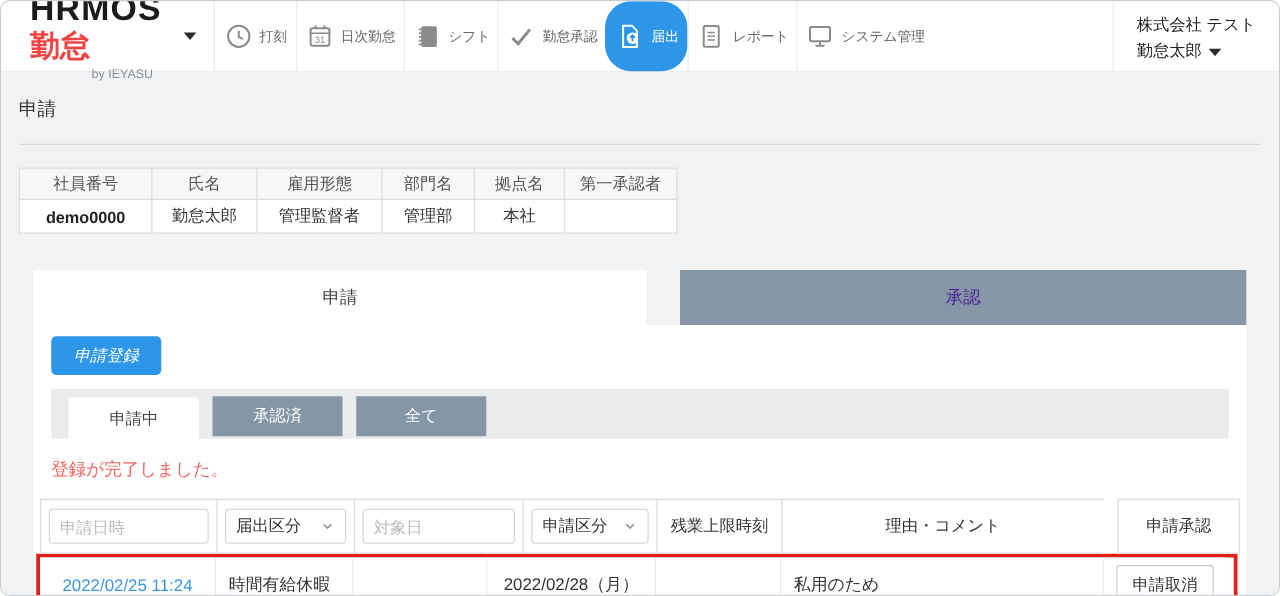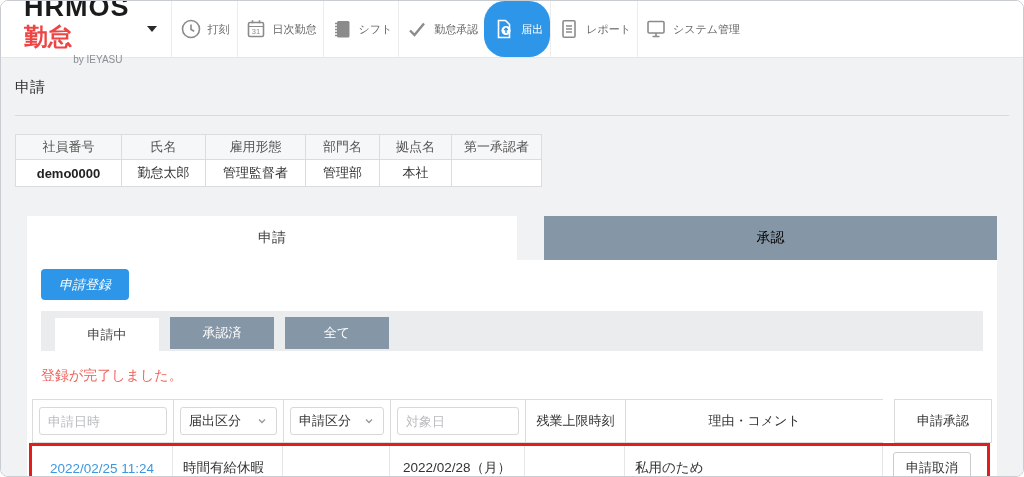--- a/index.html
+++ b/index.html
@@ -32,21 +32,21 @@
 
   .emp-table{border-collapse:collapse; background:#fff; font-size:13px;}
   .emp-table th{background:#f6f7f8; color:#555; font-weight:normal; border:1px solid #dcdcdc; padding:3px 8px; height:21px;}
   .emp-table td{background:#fff; color:#333; border:1px solid #dcdcdc; text-align:center; padding:4px 8px; height:23px;}
   .emp-table td.emp-id{font-weight:600; color:#222;}
 
   .tabs-row{margin:29px 12px 0; display:flex; height:44px;}
   .tab{display:flex; align-items:center; justify-content:center; font-size:14px; cursor:pointer;}
   .tab-apply{width:490px; background:#fff; color:#444;}
   .tab-gap{width:10px;}
-  .tab-approve{flex:1; background:var(--slate); color:#000000;margin-left:17px;}
+  .tab-approve{flex:1; background:var(--slate); color:#4c1d95;margin-left:17px;}
 
   .panel{background:#fff; margin:0 12px; padding:9px 14px 2px; height:231px;}
   .btn-register{display:inline-flex; align-items:center; height:31px; padding:0 18px; background:var(--accent); color:#fff; font-size:13px; border:none; border-radius:4px; cursor:pointer;font-style:italic;}
   .subtab-strip{margin-top:11px; background:#ebeced; height:40px; display:flex; align-items:flex-end; padding-left:14px; gap:11px;}
   .subtab{height:32px; width:104px; display:flex; align-items:center; justify-content:center; font-size:13px; cursor:pointer; background:var(--slate); color:#fff; margin-bottom:2px;}
   .subtab.active{background:#fff; color:#444; margin-bottom:0; height:33px;}
   .flash{color:var(--flash); font-size:14px; margin:16px 0 14px 0;}
 
   
   .rt{margin-left:-9px; width:955px; font-size:13px;}
@@ -129,20 +129,26 @@
       </div>
       <div class="nav-item">
         <svg width="24" height="24" viewBox="0 0 24 24" fill="none" stroke="#8b8b8b" stroke-width="1.6">
           <rect x="4" y="4.5" width="16" height="11.5" rx="1.2"></rect>
           <path d="M12 16v3.2M8.5 19.5h7"></path>
         </svg>
         <span>システム管理</span>
       </div>
     </div>
 
+    <div class="user">
+      <div>株式会社 テスト</div>
+      <div>
+        <span>勤怠太郎</span><span class="user-caret"></span>
+      </div>
+    </div>
   </div>
 
   <div class="content">
     <h1 class="page-title">申請</h1>
     <hr class="divider">
 
     <table class="emp-table">
       <tbody>
           <tr>
         <th style="width:106px">社員番号</th>
@@ -186,31 +192,31 @@
             <input class="rt-input" type="text" placeholder="申請日時" style="">
           </div>
           <div class="rt-cell c2">
             <div class="rt-select">
               <span>届出区分</span>
               <svg width="12" height="12" viewBox="0 0 16 16" fill="none" stroke="#999" stroke-width="1.8">
                   <path d="M4 6l4 4 4-4"></path>
                 </svg>
             </div>
           </div>
+          <div class="rt-cell c4">
+            <input class="rt-input" type="text" placeholder="対象日" style="">
+          </div>
           <div class="rt-cell c3">
             <div class="rt-select">
               <span>申請区分</span>
               <svg width="12" height="12" viewBox="0 0 16 16" fill="none" stroke="#999" stroke-width="1.8">
                   <path d="M4 6l4 4 4-4"></path>
                 </svg>
             </div>
           </div>
-          <div class="rt-cell c4">
-            <input class="rt-input" type="text" placeholder="対象日" style="">
-          </div>
           <div class="rt-cell c5 rt-hlabel">残業上限時刻</div>
           <div class="rt-cell c6 rt-hlabel">理由・コメント</div>
           <div class="rt-cell c7 rt-hlabel">申請承認</div>
         </div>
 
         <div class="rt-row">
           <div class="rt-cell c1">
             <a class="rt-link">2022/02/25 11:24</a>
           </div>
           <div class="rt-cell c2 left">時間有給休暇</div>

